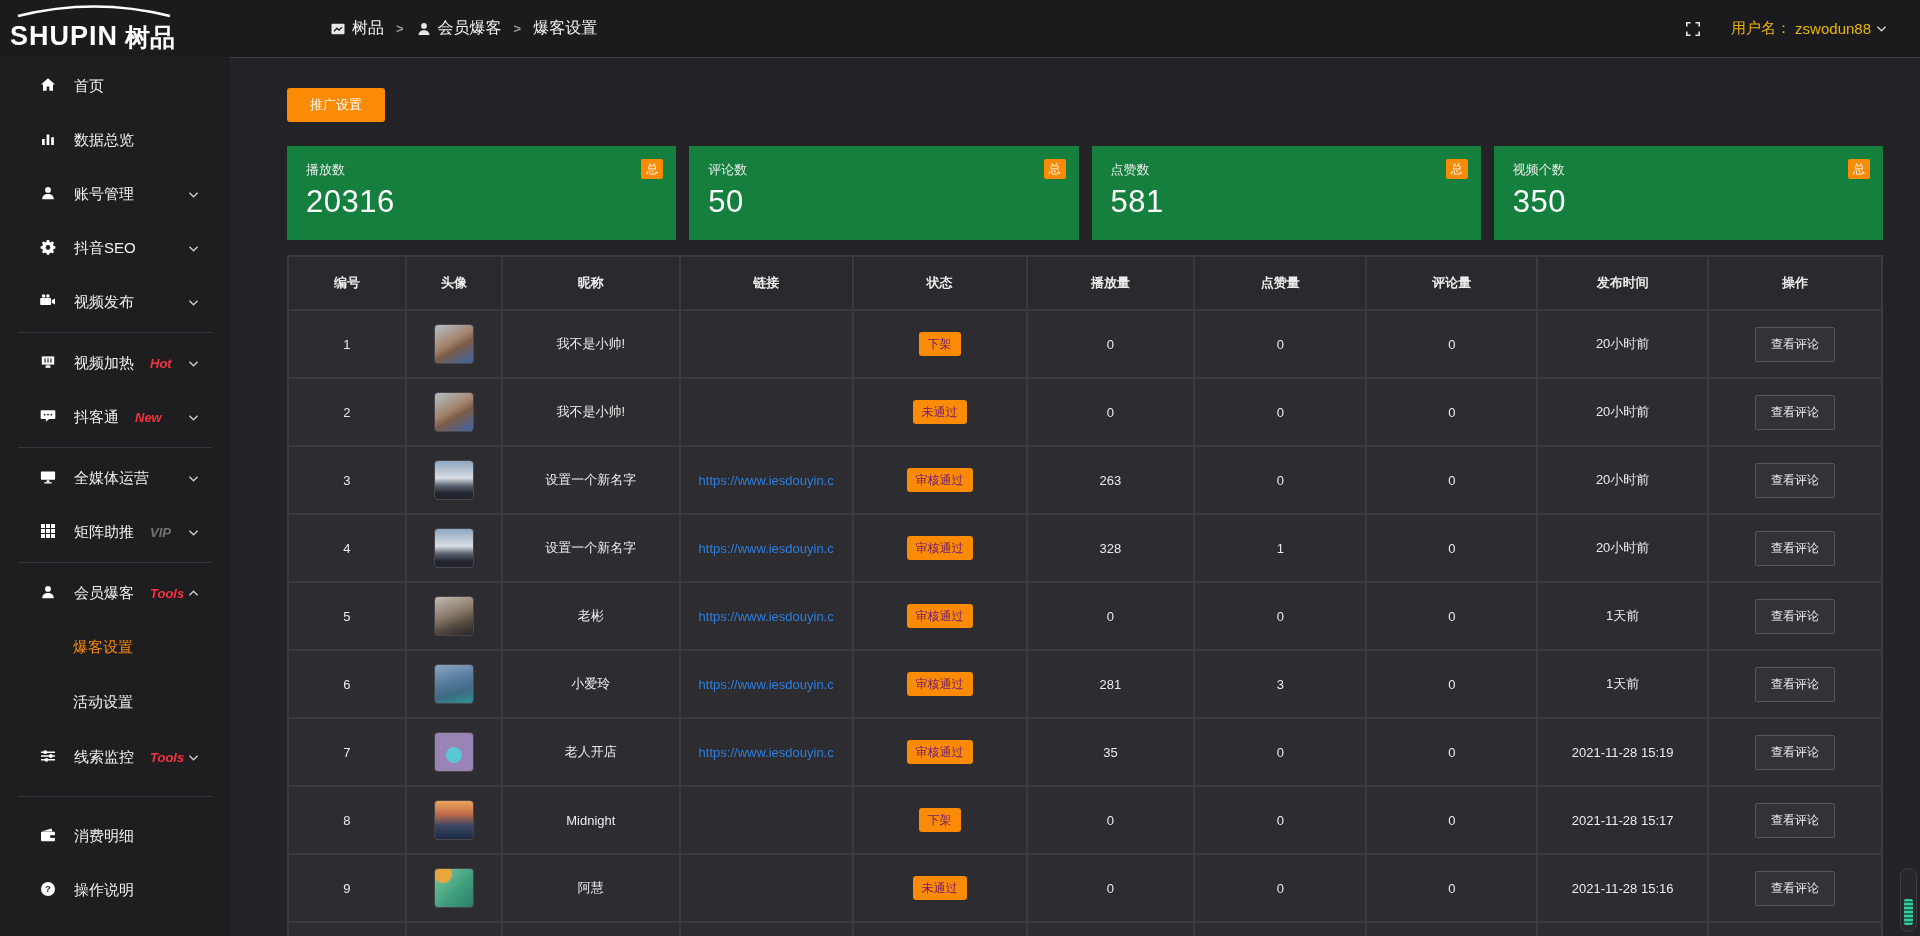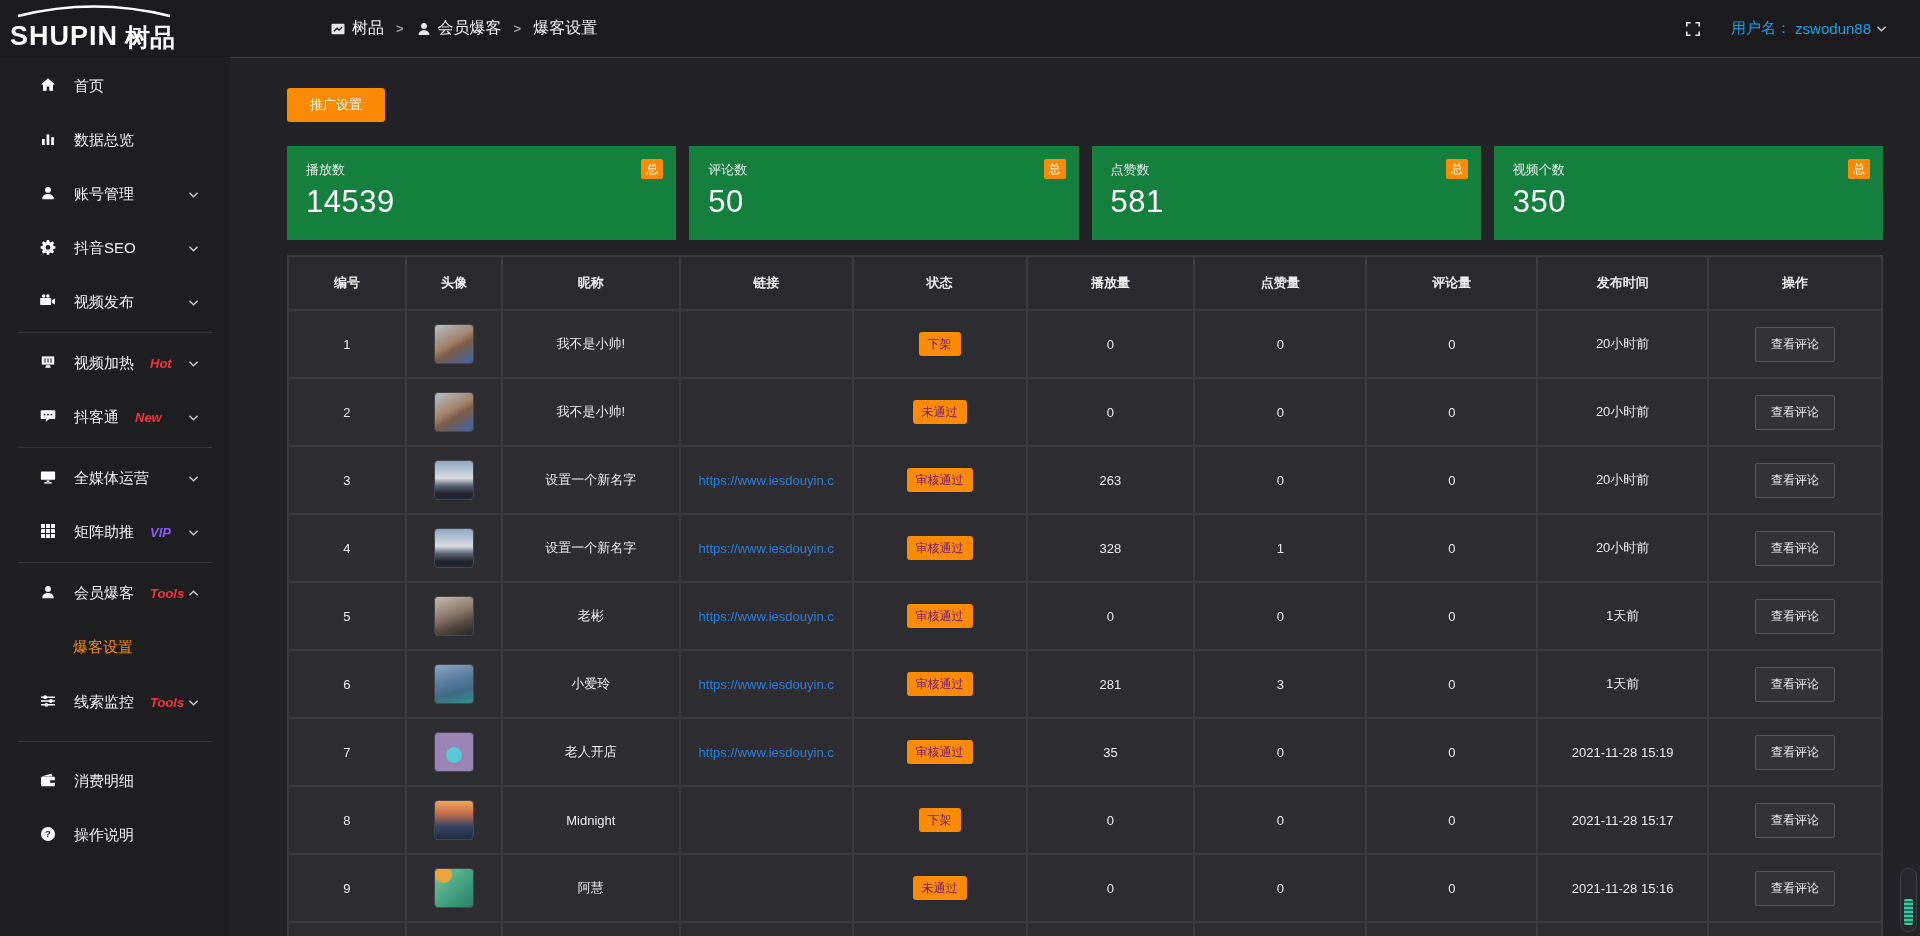--- a/index.html
+++ b/index.html
@@ -20,21 +20,21 @@
     width:230px; height:57px; position:relative; flex:none;
     display:flex; align-items:flex-end; padding:0 0 7px 10px; color:#fff;
   }
   .logo-arc{ position:absolute; top:4px; left:14px; }
   .logo-en{ font-size:27px; font-weight:bold; letter-spacing:1px; line-height:1; }
   .logo-cn{ font-size:25px; font-weight:bold; margin-left:7px; line-height:1.05; }
   .crumbs{ display:flex; align-items:center; padding-left:57px; font-size:16px; color:#f2f2f2; }
   .crumb{ display:flex; align-items:center; gap:6px; cursor:pointer; }
   .crumb .ic{ display:flex; color:#e8e8e8; }
   .crumb-sep{ color:#9b9b9b; margin:0 12px; font-size:13px; font-weight:bold; }
-  .top-right{ margin-left:auto; display:flex; align-items:center; padding-right:32px; font-size:15px; color:#0ea5e9; }
+  .top-right{ margin-left:auto; display:flex; align-items:center; padding-right:32px; font-size:15px; color:#eab308; }
   .fullscreen{ display:flex; margin-right:30px; cursor:pointer; color:#e3e3e3; }
   .user-chip{ display:flex; align-items:center; gap:4px; cursor:pointer; }
   .user-chip .chev{ display:flex; color:#cfcfcf; }
 
   
   .sidebar{
     position:absolute; top:57px; left:0; bottom:0; width:230px;
     background:#1e1e21; z-index:10; padding-top:2px;
   }
   .side-item{
@@ -283,21 +283,21 @@
           <rect x="11" y="1" width="4" height="4"></rect>
           <rect x="1" y="6" width="4" height="4"></rect>
           <rect x="6" y="6" width="4" height="4"></rect>
           <rect x="11" y="6" width="4" height="4"></rect>
           <rect x="1" y="11" width="4" height="4"></rect>
           <rect x="6" y="11" width="4" height="4"></rect>
           <rect x="11" y="11" width="4" height="4"></rect>
         </svg>
       </span>
       <span>矩阵助推</span>
-      <span class="side-badge" style="color: #8b5cf6;">VIP</span>
+      <span class="side-badge" style="color: #737373;">VIP</span>
       <span class="side-chev">
         <svg width="13" height="13" viewBox="0 0 16 16" fill="none">
           <path d="M3 5.8 8 10.8 13 5.8" stroke="currentColor" stroke-width="1.8"></path>
         </svg>
       </span>
     </div>
     <div class="side-divider"></div>
     <div class="side-item">
       <span class="ic">
         <svg width="16" height="16" viewBox="0 0 16 16" fill="currentColor">
@@ -307,20 +307,21 @@
       </span>
       <span>会员爆客</span>
       <span class="side-badge" style="color: rgb(245, 49, 61);">Tools</span>
       <span class="side-chev">
         <svg width="13" height="13" viewBox="0 0 16 16" fill="none">
           <path d="M3 10.2 8 5.2 13 10.2" stroke="currentColor" stroke-width="1.8"></path>
         </svg>
       </span>
     </div>
     <div class="sub-item active">爆客设置</div>
+    <div class="sub-item">活动设置</div>
     <div class="side-item">
       <span class="ic">
         <svg width="16" height="16" viewBox="0 0 16 16" fill="currentColor">
           <path d="M1 4.2h14M1 8h14M1 11.8h14" stroke="currentColor" stroke-width="1.5"></path>
           <circle cx="5.2" cy="4.2" r="1.9"></circle>
           <circle cx="10.8" cy="8" r="1.9"></circle>
           <circle cx="6.4" cy="11.8" r="1.9"></circle>
         </svg>
       </span>
       <span>线索监控</span>
@@ -351,21 +352,21 @@
       </span>
       <span>操作说明</span>
     </div>
   </div>
 
 <div class="main">
   <button class="promo-btn">推广设置</button>
   <div class="cards" id="cards">
       <div class="card">
         <div class="card-label">播放数</div>
-        <div class="card-value">14539</div>
+        <div class="card-value">20316</div>
         <span class="card-badge">总</span>
       </div>
       <div class="card">
         <div class="card-label">评论数</div>
         <div class="card-value">50</div>
         <span class="card-badge">总</span>
       </div>
       <div class="card">
         <div class="card-label">点赞数</div>
         <div class="card-value">581</div>

